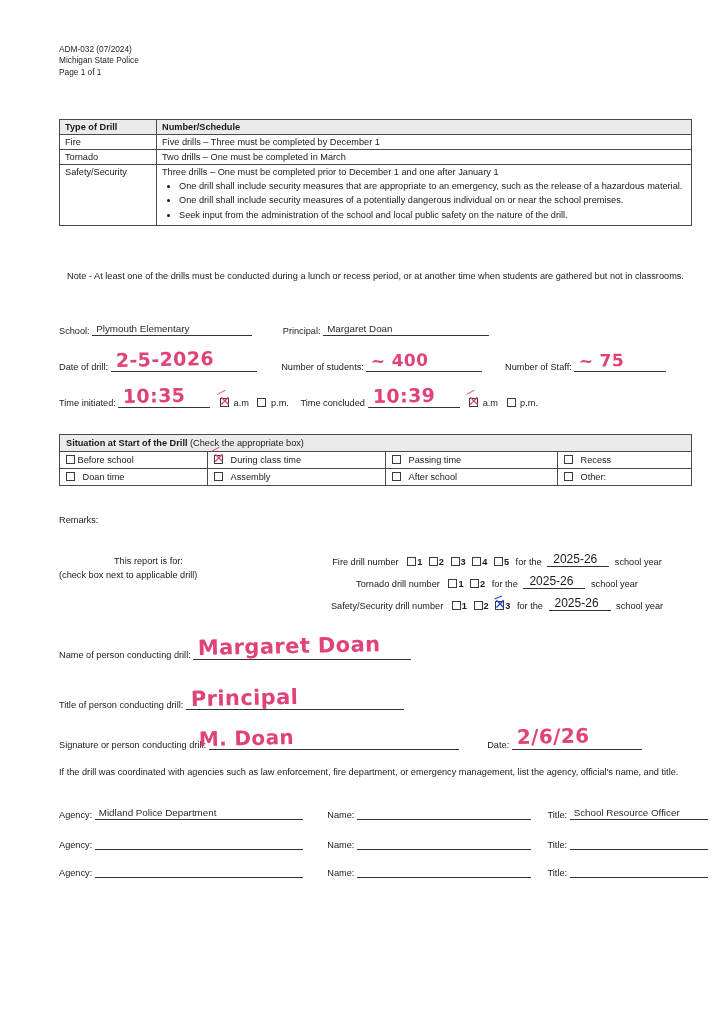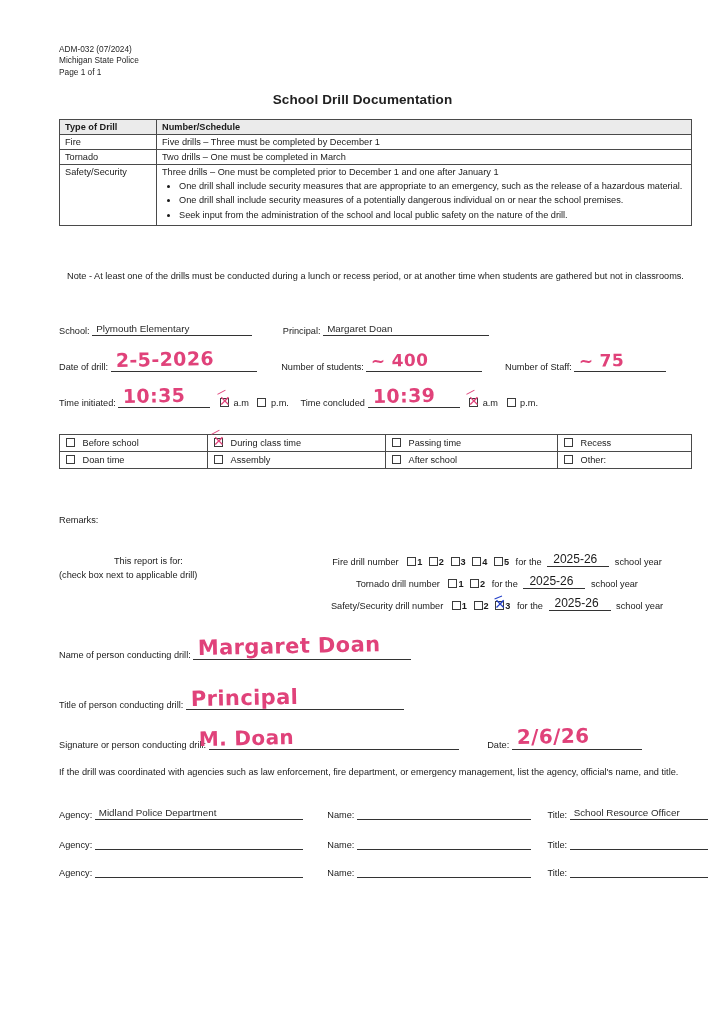--- a/index.html
+++ b/index.html
@@ -95,21 +95,20 @@
 </head>
 <body>
 
 <div class="page">
 
   <div class="hdr">
     <div>ADM-032 (07/2024)</div>
     <div>Michigan State Police</div>
     <div>Page 1 of 1</div>
   </div>
-  <div class="doc-title">School Drill Documentation</div>
 
   <table class="sched">
     <thead>
       <tr>
         <th class="c1">Type of Drill</th>
         <th>Number/Schedule</th>
       </tr>
     </thead>
     <tbody>
       <tr>
@@ -178,23 +177,28 @@
     </span>
     <span style="margin-left:7px;" class="cb pink"></span>
     <span style="margin-left:2px;">a.m</span>
     <span style="margin-left:6px;" class="cb"></span>
     <span style="margin-left:2px;">p.m.</span>
   </div>
 
   <table class="sit">
     <tbody>
       <tr>
+        <td class="head" colspan="4">
+          <b>Situation at Start of the Drill</b><span> (Check the appropriate box)</span>
+        </td>
+      </tr>
+      <tr>
         <td class="q1">
           <span class="cb"></span>
-          <span style="margin-left:5px;">Before school</span>
+          <span style="">Before school</span>
         </td>
         <td class="q2">
           <span class="cb pink"></span>
           <span style="margin-left:5px;">During class time</span>
         </td>
         <td class="q3">
           <span class="cb"></span>
           <span style="margin-left:5px;text-align:center;">Passing time</span>
         </td>
         <td>

